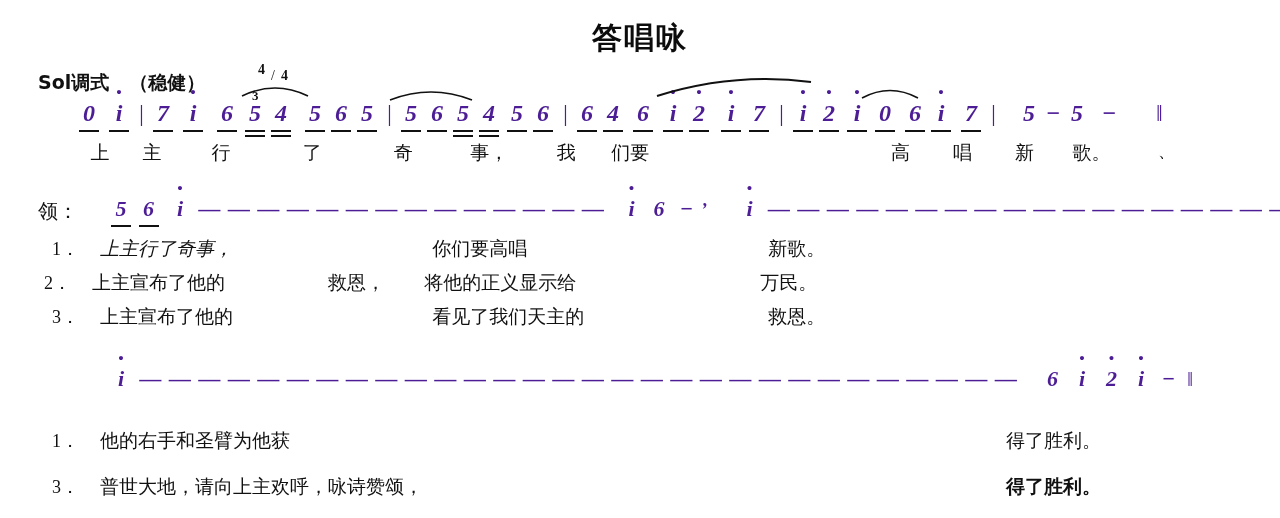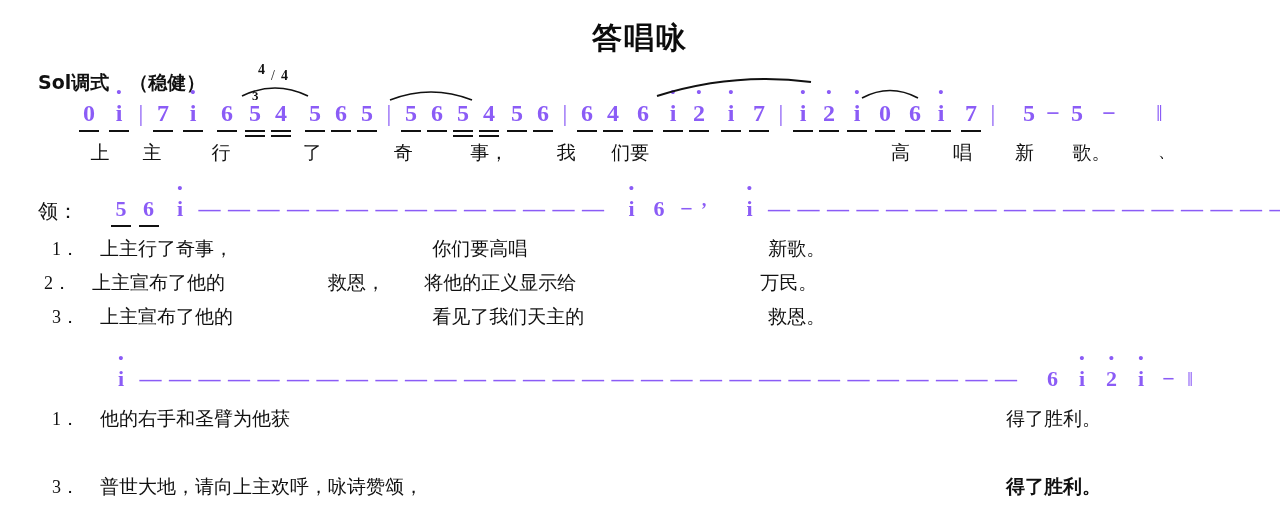--- a/index.html
+++ b/index.html
@@ -61,21 +61,22 @@
   .meter .num { position: relative; top: -6px; }
   .meter .slash { margin: 0 6px; font-weight: normal; }
 
   
   .noterow {
     position: absolute;
     font-family: "Liberation Serif", serif;
     font-weight: bold;
     font-size: 24px;
     white-space: nowrap;
-    color: #8b5cf6;
+    color: #4c1d95;
+    font-style: italic;
   }
   .lyricrow {
     position: absolute;
     font-family: "DejaVu Sans", sans-serif;
     font-size: 19px;
     white-space: nowrap;
     color: #111;
   }
 
   
@@ -257,21 +258,21 @@
     <span class="n dot-hi" style="width:18px; margin-left:28px;">i</span>
     <span class="dashes" style="margin-left:4px;">— — — — — — — — — — — — — — — — — — —</span>
     
     
     
     
   </div>
 
   <div class="lyricrow" style="top:236px; left:52px;">
     <span class="verse-num">1．</span>
-    <span style="display:inline-block;width:230px;">上主行了奇事，</span>
+    <span style="display:inline-block;width:230px;font-style:italic;">上主行了奇事，</span>
     <span style="display:inline-block;width:90px;"></span>
     <span style="display:inline-block;width:330px;">你们要高唱</span>
     <span style="display:inline-block;width:140px;">新歌。</span>
   </div>
   <div class="lyricrow" style="top:270px; left:44px;">
     <span class="verse-num">2．</span>
     <span style="display:inline-block;width:230px;">上主宣布了他的</span>
     <span style="display:inline-block;width:90px;">救恩，</span>
     <span style="display:inline-block;width:330px;">将他的正义显示给</span>
     <span style="display:inline-block;width:140px;">万民。</span>
@@ -288,21 +289,21 @@
     <span class="n dot-hi" style="width:18px;">i</span>
     <span class="dashes" style="margin-left:4px;">— — — — — — — — — — — — — — — — — — — — — — — — — — — — — —</span>
     <span class="n" style="width:18px; margin-left:20px;">6</span>
     <span class="n dot-hi" style="width:18px; margin-left:6px;">i</span>
     <span class="n dot-hi" style="width:18px; margin-left:6px;">2</span>
     <span class="n dot-hi" style="width:18px; margin-left:6px;">i</span>
     <span class="n" style="width:18px; margin-left:4px;">−</span>
     <span class="dbar" style="margin-left:4px;">‖</span>
   </div>
 
-  <div class="lyricrow" style="top:406px; left:52px;">
+  <div class="lyricrow" style="top:428px; left:52px;">
     <span class="verse-num">1．</span>
     <span style="display:inline-block;width:900px;">他的右手和圣臂为他获</span>
     <span style="display:inline-block;">得了胜利。</span>
   </div>
   <div class="lyricrow" style="top:474px; left:52px;">
     <span class="verse-num">3．</span>
     <span style="display:inline-block;width:900px;">普世大地，请向上主欢呼，咏诗赞颂，</span>
     <span style="display:inline-block;font-weight:bold;">得了胜利。</span>
   </div>
 

